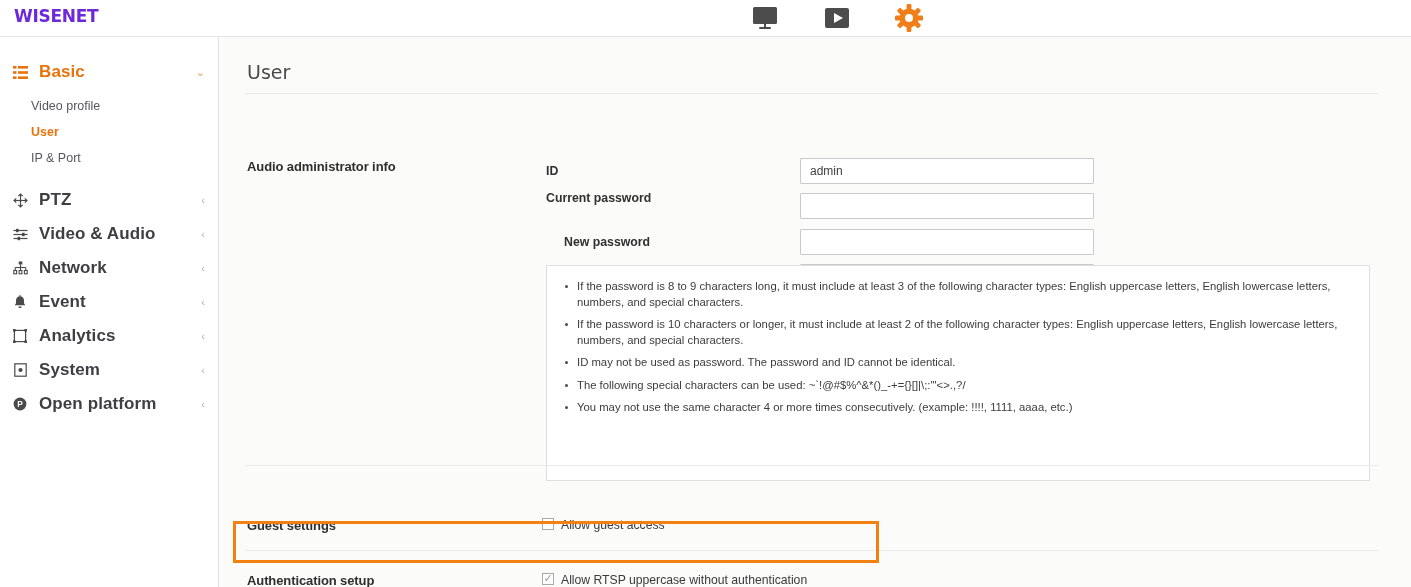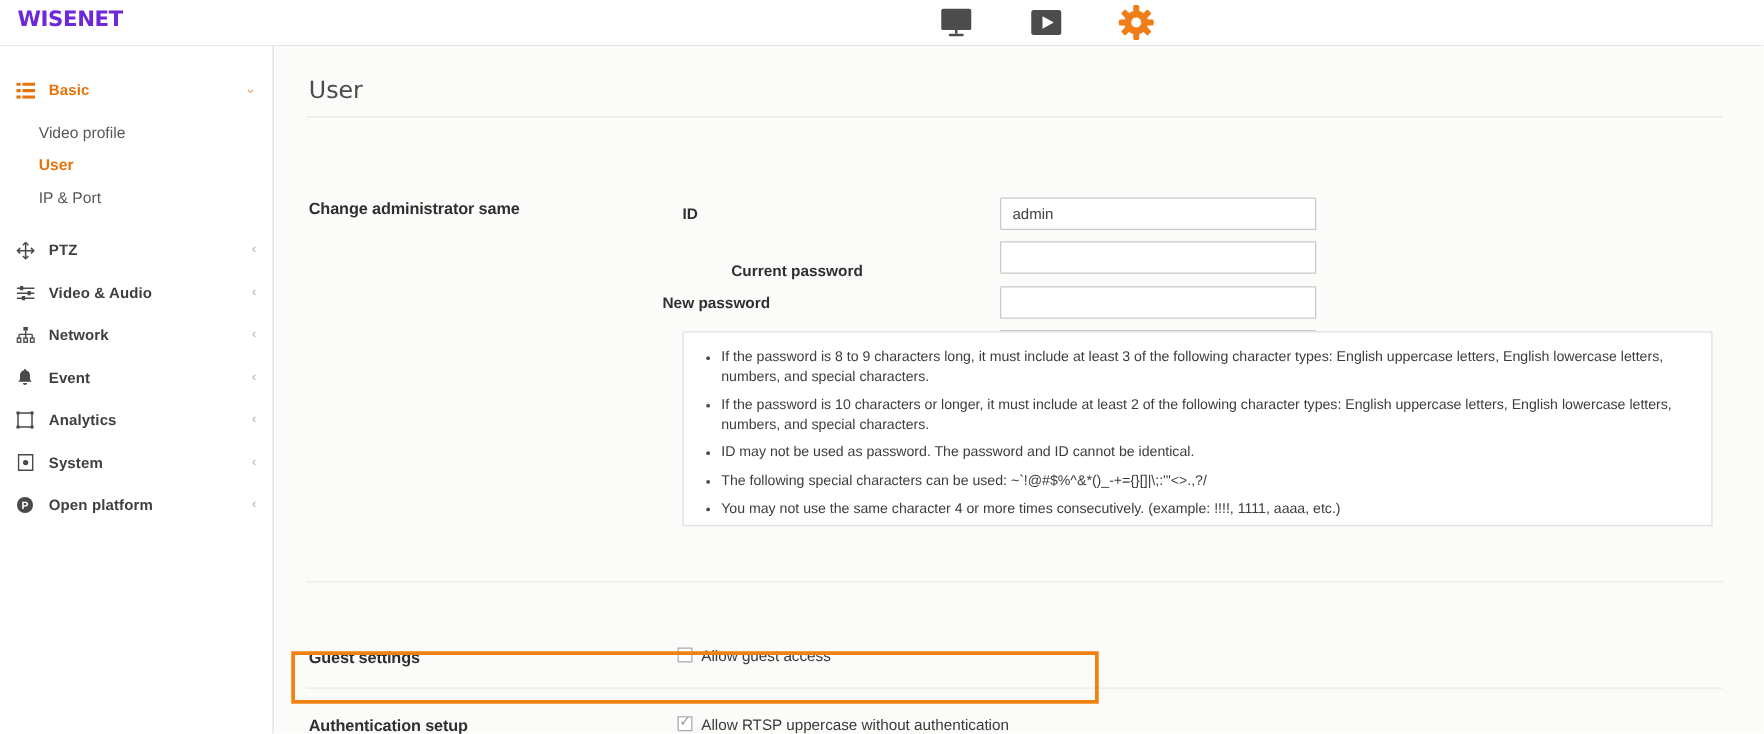--- a/index.html
+++ b/index.html
@@ -74,21 +74,21 @@
   .nav-group-head .nav-icon {
     width: 18px;
     height: 16px;
     display: flex;
     align-items: center;
     justify-content: center;
     margin-right: 10px;
     flex: 0 0 auto;
   }
   .nav-group-head .nav-label {
-    font-size: 12px;
+    font-size: 17px;
     font-weight: bold;
     color: #3f3f43;
     letter-spacing: 0.1px;
   }
   .nav-group-head.active .nav-label { color: #e8730b; }
   .nav-group-head .chev {
     position: absolute;
     right: 13px;
     top: 50%;
     transform: translateY(-50%);
@@ -148,40 +148,40 @@
 
   
   .field-label {
     position: absolute;
     font-size: 12.3px;
     font-weight: bold;
     color: #303030;
   }
   .field-input {
     position: absolute;
-    width: 253px;
+    width: 294px;
     height: 26px;
     background: #ffffff;
     border: 1px solid #c9c9c9;
     box-sizing: border-box;
     font-family: "Liberation Sans", sans-serif;
     font-size: 12px;
     color: #404040;
     padding: 0 9px;
     border-radius: 1px;
     outline: none;
   }
 
   
   .rules-box {
     position: absolute;
     left: 326px;
     top: 228px;
     width: 824px;
-    height: 156px;
+    height: 216px;
     background: #ffffff;
     border: 1px solid #dedede;
     box-sizing: border-box;
   }
   .rules-list {
     margin: 0;
     padding: 13px 14px 0 30px;
     list-style: none;
   }
   .rules-list li {
@@ -415,29 +415,29 @@
     <span class="nav-label">Open platform</span>
     <span class="chev">‹</span>
   </div>
 </div>
 
 <div class="content">
 
   <div class="page-title">User</div>
   <div class="title-rule"></div>
 
-  <div class="section-label" style="left:27px; top:122px;">Change administrator same</div>
+  <div class="section-label" style="left:27px; top:122px;">Audio administrator info</div>
 
   <div class="field-label" style="left:326px; top:127px;">ID</div>
   <input class="field-input" style="left: 580px; top: 121px;" type="text" value="admin">
 
-  <div class="field-label" style="left:326px; top:173px;margin-left:39px;">Current password</div>
+  <div class="field-label" style="left:326px; top:154px;">Current password</div>
   <input class="field-input" style="left: 580px; top: 156px;" type="password" value="">
 
-  <div class="field-label" style="left:310px; top:198px;">New password</div>
+  <div class="field-label" style="left:344px; top:198px;">New password</div>
   <input class="field-input" style="left: 580px; top: 192px;" type="password" value="">
 
   <div class="field-label" style="left:326px; top:233px;">Confirm new password</div>
   <input class="field-input" style="left: 580px; top: 227px;" type="password" value="">
 
   <div class="rules-box">
     <ul class="rules-list">
       <li>If the password is 8 to 9 characters long, it must include at least 3 of the following character types: English uppercase letters, English lowercase letters, numbers, and special characters.</li>
       <li>If the password is 10 characters or longer, it must include at least 2 of the following character types: English uppercase letters, English lowercase letters, numbers, and special characters.</li>
       <li>ID may not be used as password. The password and ID cannot be identical.</li>

